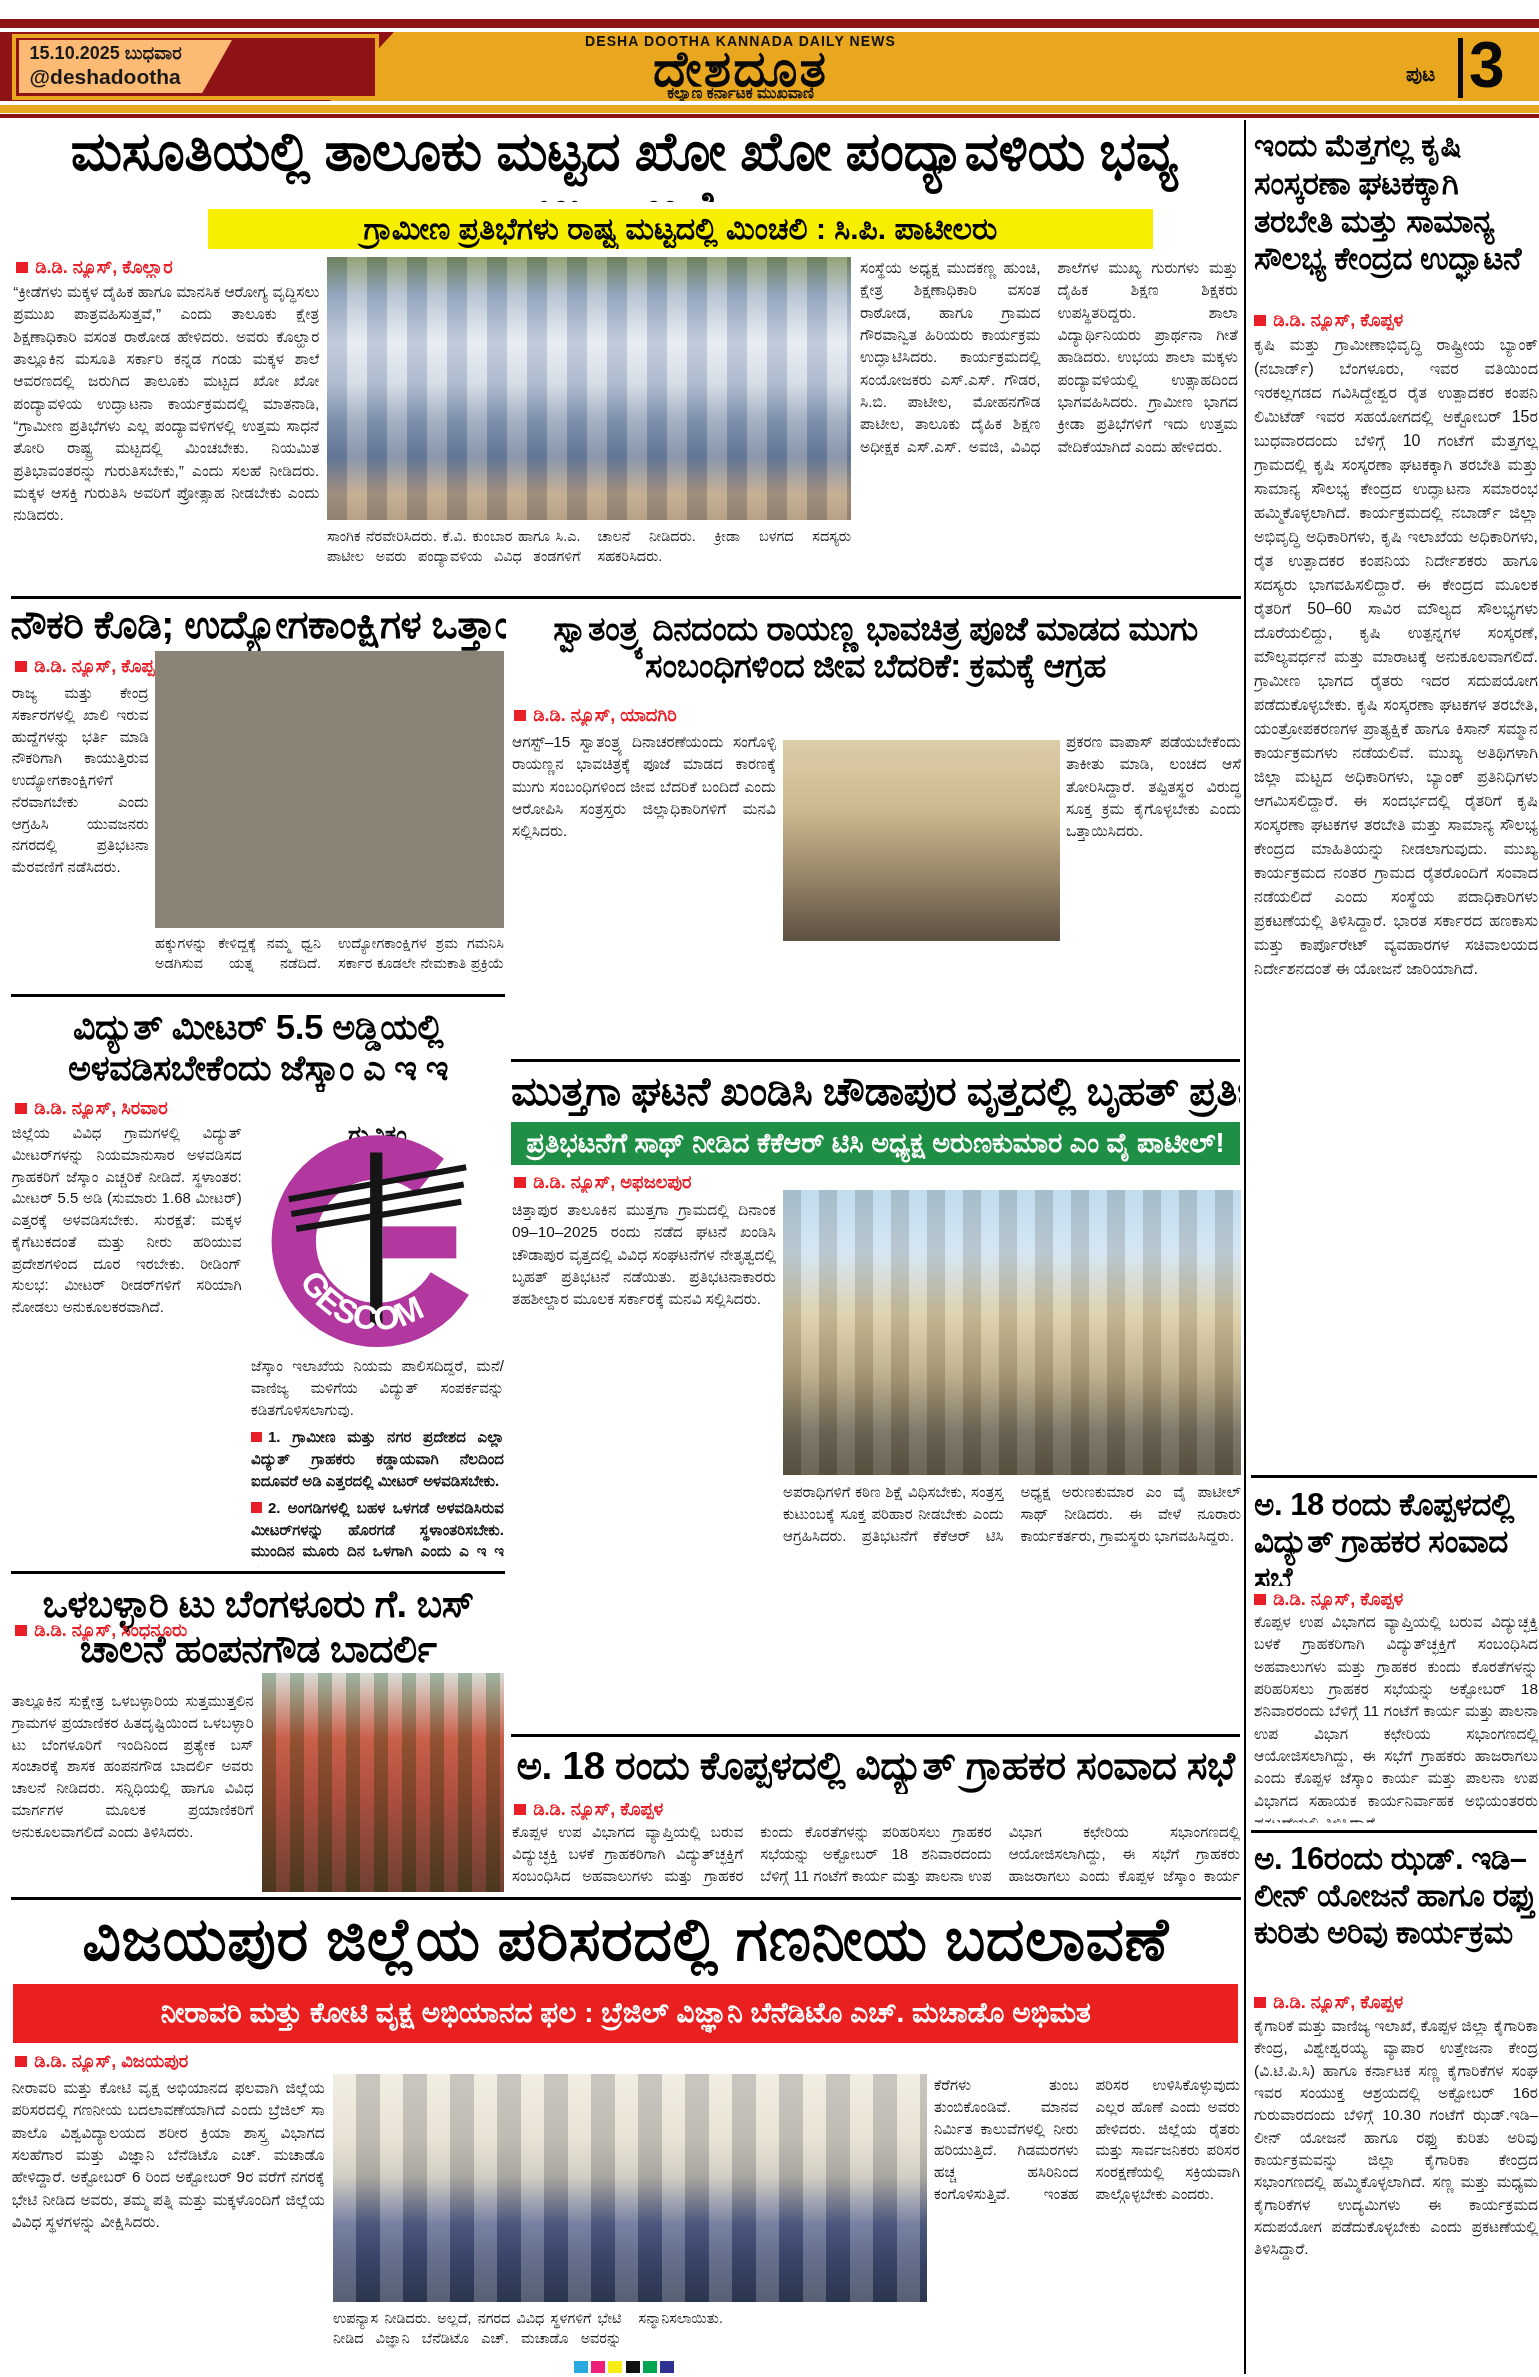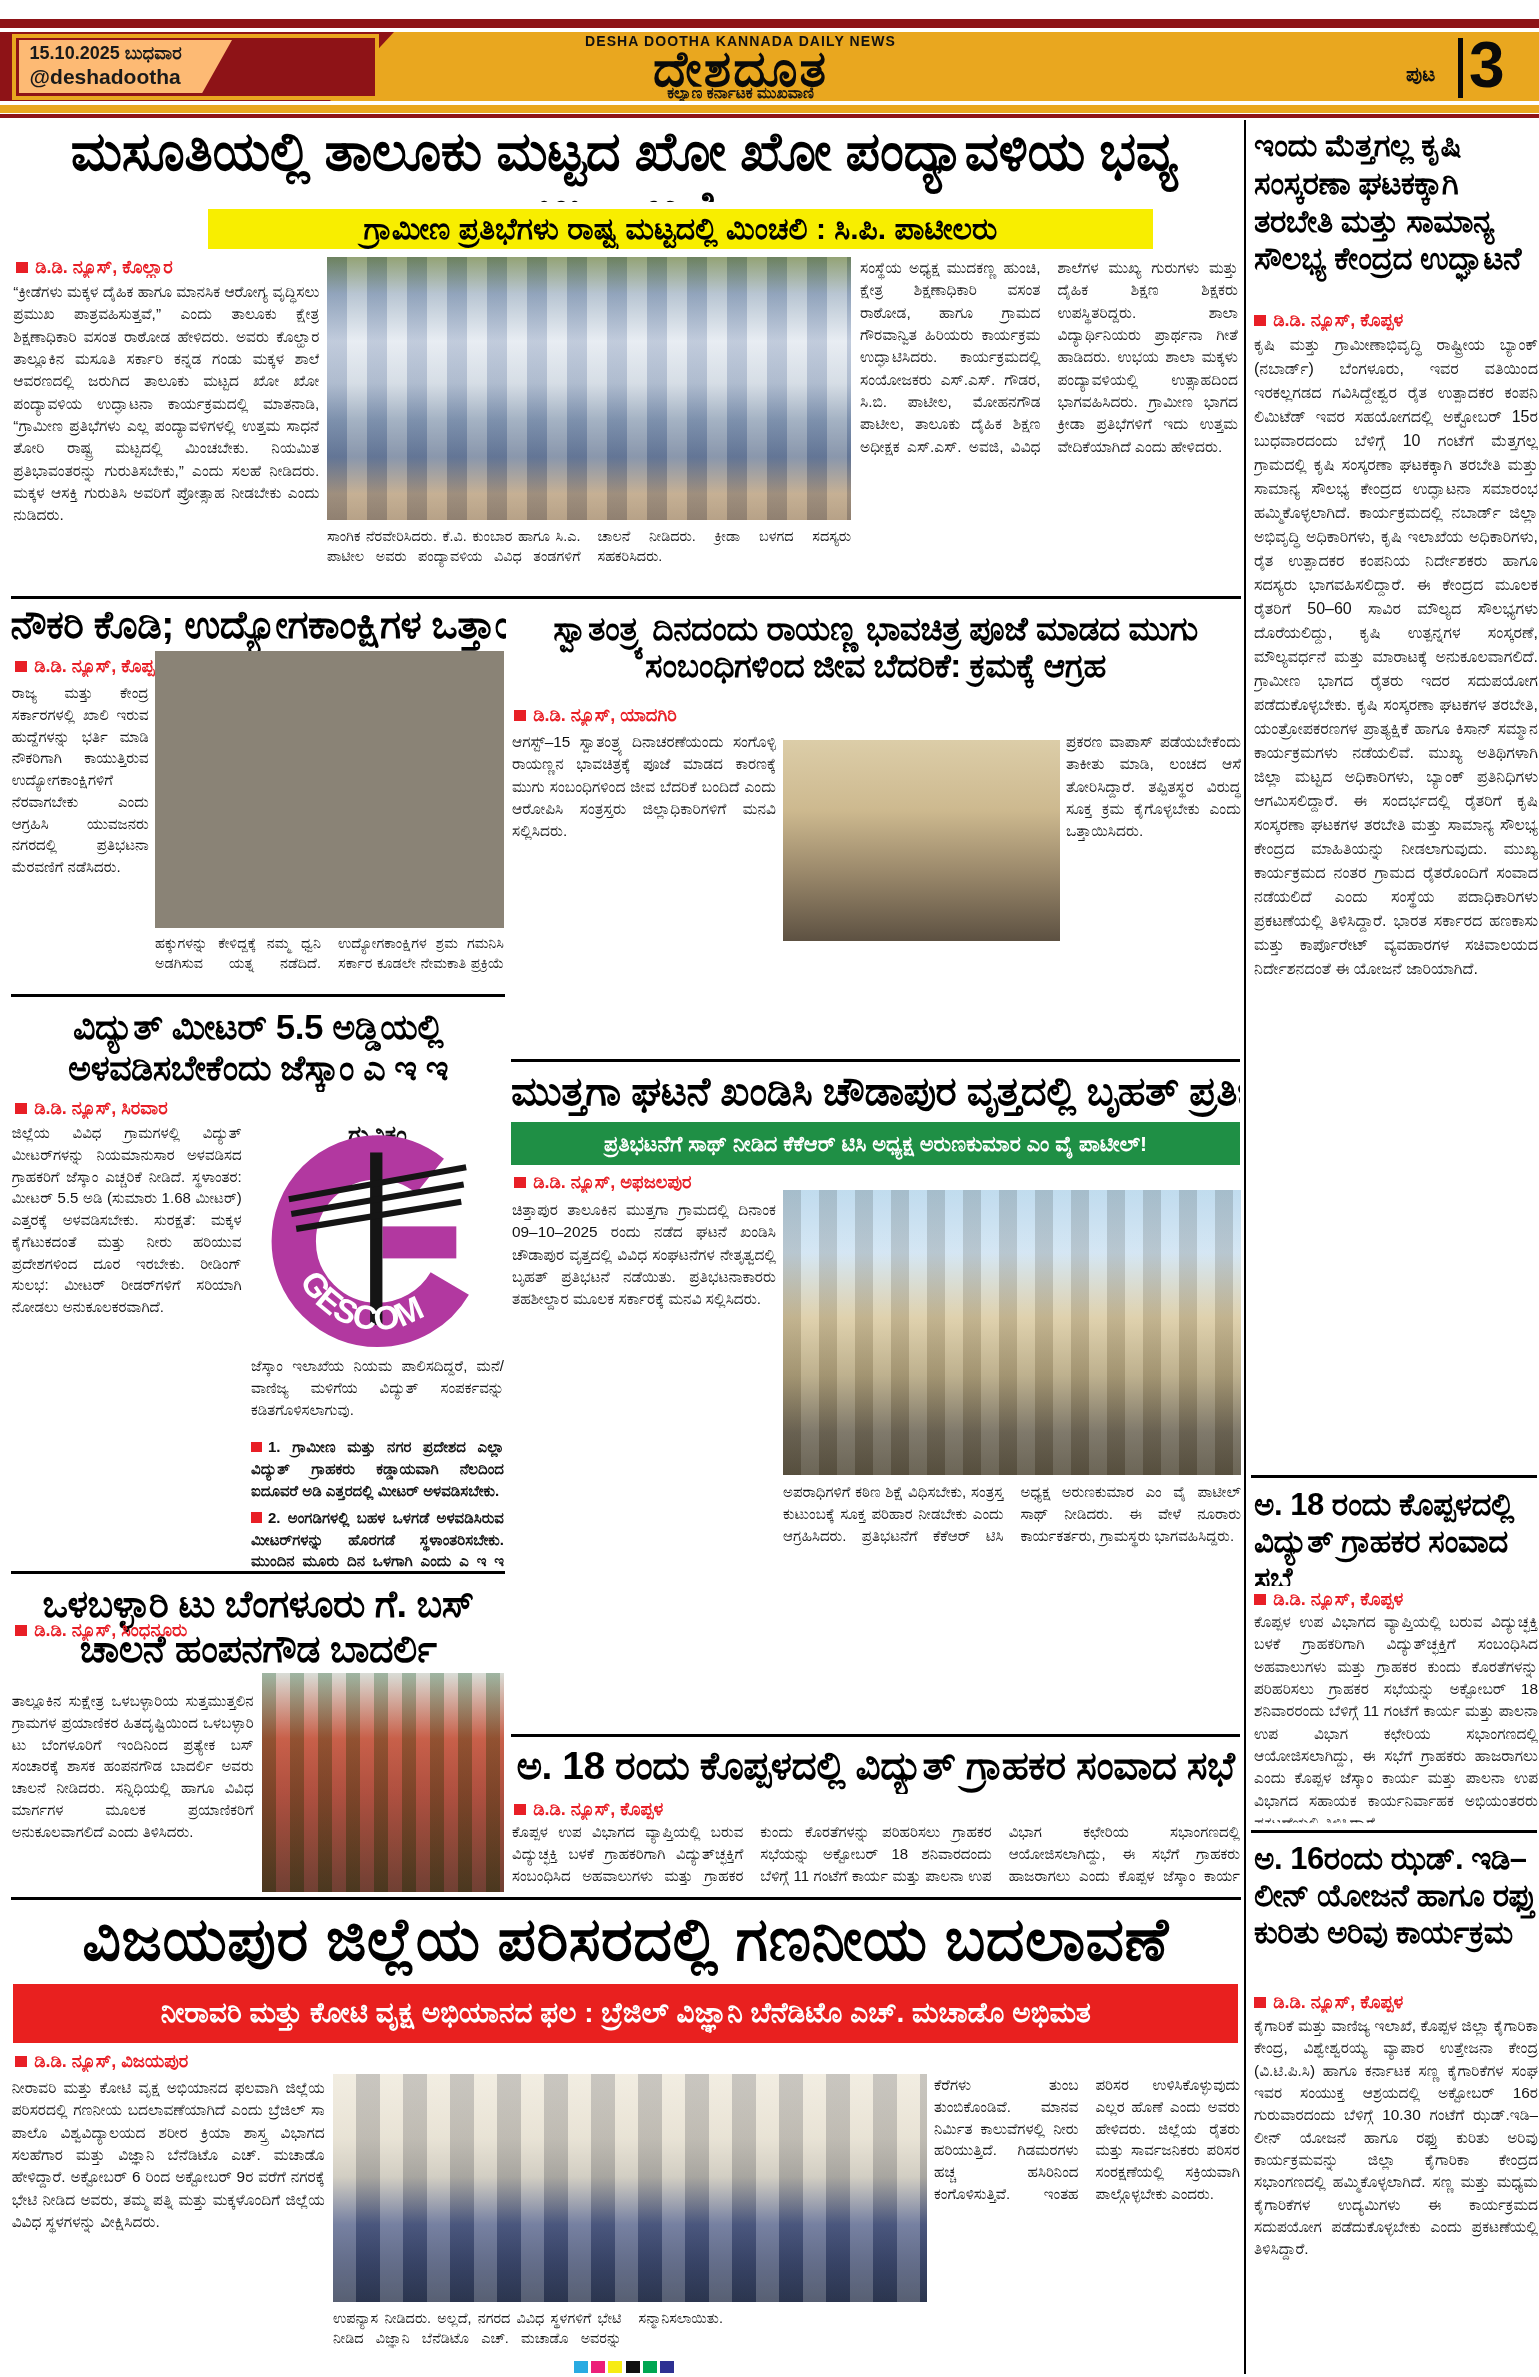--- a/index.html
+++ b/index.html
@@ -117,29 +117,29 @@
       <circle cx="100" cy="100" r="68" fill="none" stroke="#b238a0" stroke-width="36" stroke-dasharray="330 98" stroke-dashoffset="-36"></circle>
       <rect x="104" y="88" width="60" height="26" fill="#b238a0"></rect>
       <rect x="94" y="28" width="10" height="140" fill="#151515"></rect>
       <path d="M28,66 L172,40" stroke="#151515" stroke-width="5" fill="none"></path>
       <path d="M30,78 L170,54" stroke="#151515" stroke-width="5" fill="none"></path>
       <path d="M34,90 L168,68" stroke="#151515" stroke-width="5" fill="none"></path>
       <text fill="#ffffff" font-size="27" font-weight="bold"><textPath href="#arcg" startOffset="6%">GESCOM</textPath></text>
     </svg>
   </div>
   <div class="abs bt" style="left:251px;top:1355px;width:253px;height:213px;font-size:15px;">
-    <p style="margin:0 0 16px 0;">ಜೆಸ್ಕಾಂ ಇಲಾಖೆಯ ನಿಯಮ ಪಾಲಿಸದಿದ್ದರೆ, ಮನೆ/ ವಾಣಿಜ್ಯ ಮಳಿಗೆಯ ವಿದ್ಯುತ್ ಸಂಪರ್ಕವನ್ನು ಕಡಿತಗೊಳಿಸಲಾಗುವು.</p>
+    <p style="margin:0 0 6px 0;">ಜೆಸ್ಕಾಂ ಇಲಾಖೆಯ ನಿಯಮ ಪಾಲಿಸದಿದ್ದರೆ, ಮನೆ/ ವಾಣಿಜ್ಯ ಮಳಿಗೆಯ ವಿದ್ಯುತ್ ಸಂಪರ್ಕವನ್ನು ಕಡಿತಗೊಳಿಸಲಾಗುವು.</p>
     <p class="bullet"><span class="bsq"></span><span>1. ಗ್ರಾಮೀಣ ಮತ್ತು ನಗರ ಪ್ರದೇಶದ ಎಲ್ಲಾ ವಿದ್ಯುತ್ ಗ್ರಾಹಕರು ಕಡ್ಡಾಯವಾಗಿ ನೆಲದಿಂದ ಐದೂವರೆ ಅಡಿ ಎತ್ತರದಲ್ಲಿ ಮೀಟರ್ ಅಳವಡಿಸಬೇಕು.</span></p>
     <p class="bullet"><span class="bsq"></span><span>2. ಅಂಗಡಿಗಳಲ್ಲಿ ಬಹಳ ಒಳಗಡೆ ಅಳವಡಿಸಿರುವ ಮೀಟರ್‌ಗಳನ್ನು ಹೊರಗಡೆ ಸ್ಥಳಾಂತರಿಸಬೇಕು. ಮುಂದಿನ ಮೂರು ದಿನ ಒಳಗಾಗಿ ಎಂದು ಎ ಇ ಇ ಮೋಹನ್ ಸಿಂಗ್ ಅವರು ತಿಳಿಸಿದರು.</span></p>
   </div>
 
   <div class="abs rule-h" style="left:511px;top:1059px;width:729px;height:2.7px;"></div>
   <div class="abs hl" style="left:511px;top:1069px;width:729px;height:50px;font-size:40px;white-space:nowrap;">ಮುತ್ತಗಾ ಘಟನೆ ಖಂಡಿಸಿ ಚೌಡಾಪುರ ವೃತ್ತದಲ್ಲಿ ಬೃಹತ್ ಪ್ರತಿಭಟನೆ!</div>
   <div class="abs band" style="left:511px;top:1122px;width:729px;height:43px;background:#1f8f45;">
-    <span style="font-size:21px;color:#ffffff;">ಪ್ರತಿಭಟನೆಗೆ ಸಾಥ್ ನೀಡಿದ ಕೆಕೆಆರ್ ಟಿಸಿ ಅಧ್ಯಕ್ಷ ಅರುಣಕುಮಾರ ಎಂ ವೈ ಪಾಟೀಲ್!</span>
+    <span style="font-size:27px;color:#ffffff;">ಪ್ರತಿಭಟನೆಗೆ ಸಾಥ್ ನೀಡಿದ ಕೆಕೆಆರ್ ಟಿಸಿ ಅಧ್ಯಕ್ಷ ಅರುಣಕುಮಾರ ಎಂ ವೈ ಪಾಟೀಲ್!</span>
   </div>
   <div class="abs byline" style="left:514px;top:1172px;width:245px;">
     <span class="sq"></span>
     <span>ಡಿ.ಡಿ. ನ್ಯೂಸ್, ಅಫಜಲಪುರ</span>
   </div>
   <div class="abs bt" style="left:512px;top:1199px;width:264px;height:368px;">ಚಿತ್ತಾಪುರ ತಾಲೂಕಿನ ಮುತ್ತಗಾ ಗ್ರಾಮದಲ್ಲಿ ದಿನಾಂಕ 09–10–2025 ರಂದು ನಡೆದ ಘಟನೆ ಖಂಡಿಸಿ ಚೌಡಾಪುರ ವೃತ್ತದಲ್ಲಿ ವಿವಿಧ ಸಂಘಟನೆಗಳ ನೇತೃತ್ವದಲ್ಲಿ ಬೃಹತ್ ಪ್ರತಿಭಟನೆ ನಡೆಯಿತು. ಪ್ರತಿಭಟನಾಕಾರರು ತಹಶೀಲ್ದಾರ ಮೂಲಕ ಸರ್ಕಾರಕ್ಕೆ ಮನವಿ ಸಲ್ಲಿಸಿದರು.</div>
   <div class="abs photo ph-muttaga" style="left:783px;top:1190px;width:458px;height:285px;"></div>
   <div class="abs bt cols2" style="left:783px;top:1481px;width:458px;height:86px;font-size:15px;">ಅಪರಾಧಿಗಳಿಗೆ ಕಠಿಣ ಶಿಕ್ಷೆ ವಿಧಿಸಬೇಕು, ಸಂತ್ರಸ್ತ ಕುಟುಂಬಕ್ಕೆ ಸೂಕ್ತ ಪರಿಹಾರ ನೀಡಬೇಕು ಎಂದು ಆಗ್ರಹಿಸಿದರು. ಪ್ರತಿಭಟನೆಗೆ ಕೆಕೆಆರ್ ಟಿಸಿ ಅಧ್ಯಕ್ಷ ಅರುಣಕುಮಾರ ಎಂ ವೈ ಪಾಟೀಲ್ ಸಾಥ್ ನೀಡಿದರು. ಈ ವೇಳೆ ನೂರಾರು ಕಾರ್ಯಕರ್ತರು, ಗ್ರಾಮಸ್ಥರು ಭಾಗವಹಿಸಿದ್ದರು.</div>
 
   <div class="abs rule-h" style="left:10.6px;top:1571px;width:494px;height:2.7px;"></div>

